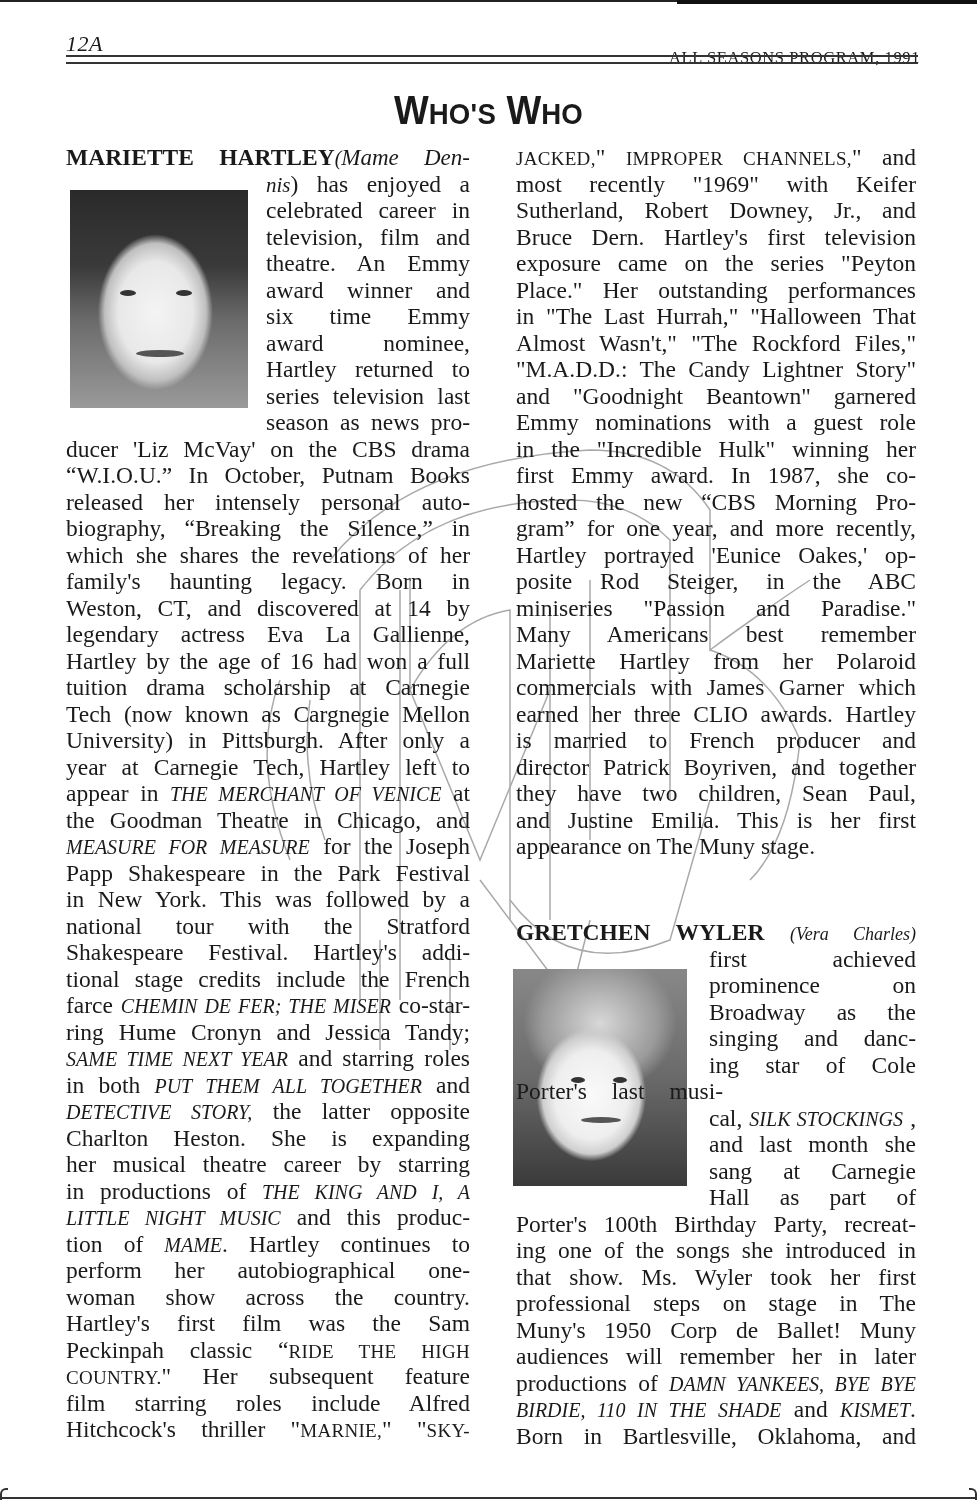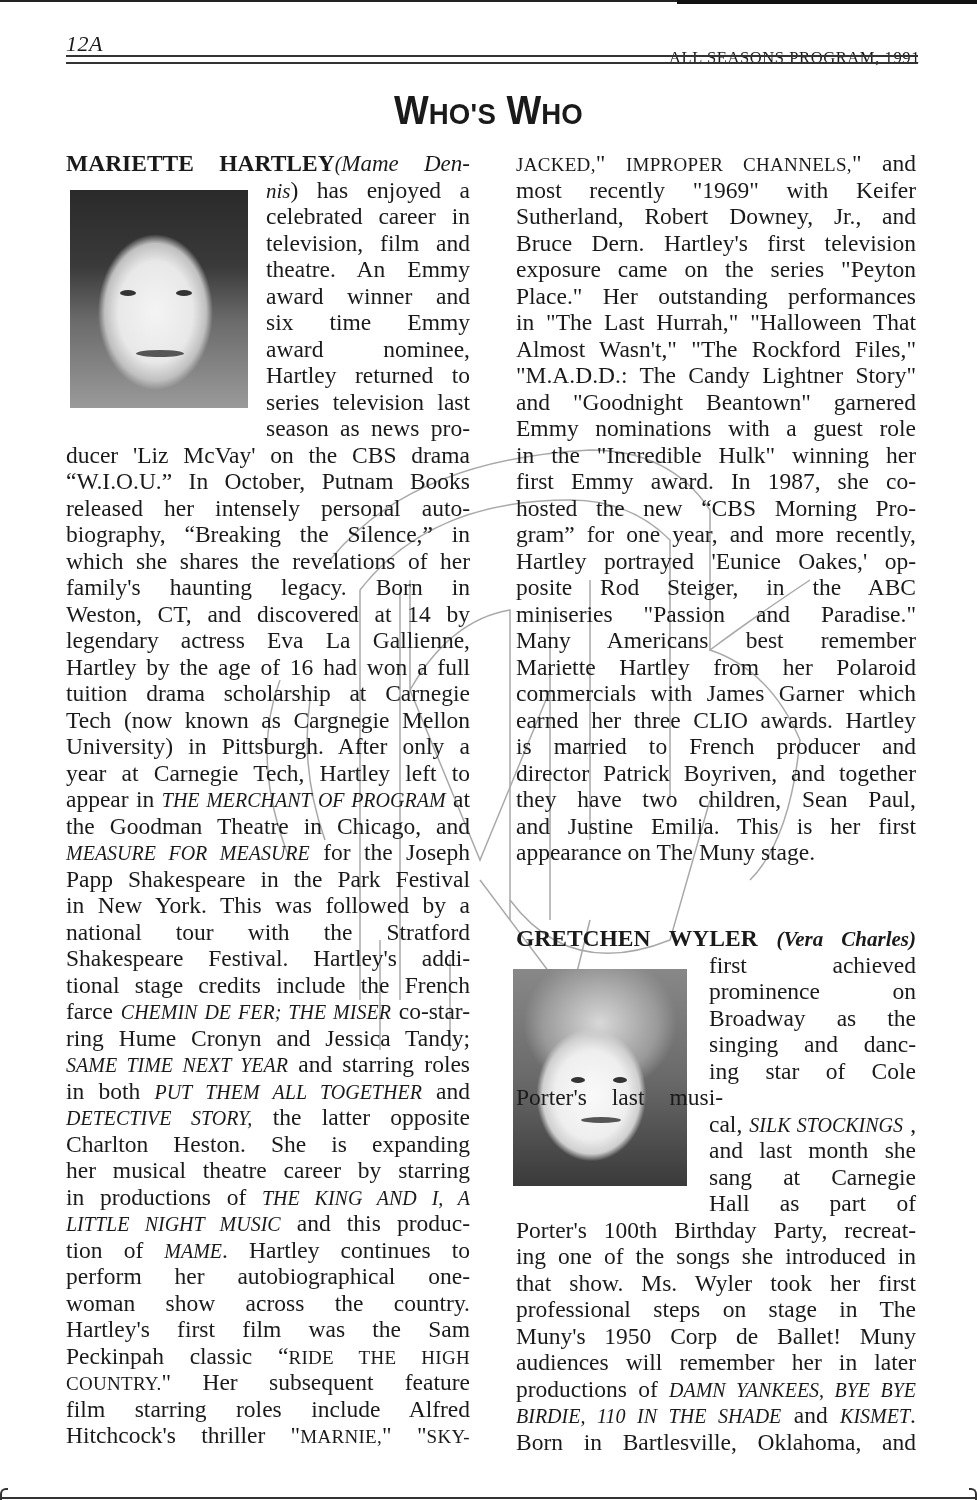--- a/index.html
+++ b/index.html
@@ -11,21 +11,21 @@
   .corner-r { position: absolute; right: 0; top: 1488px; width: 6px; height: 10px; border-right: 2px solid #333; border-top: 2px solid #333; border-radius: 0 6px 0 0; }
 
   .header-left { position: absolute; left: 66px; top: 31px; font-style: italic; font-size: 22px; letter-spacing: 0.5px; }
   .header-right { position: absolute; right: 57px; top: 48px; font-size: 16.5px; letter-spacing: 0.6px; }
   .rule1 { position: absolute; left: 66px; width: 852px; top: 55px; height: 2px; background: #333; }
   .rule2 { position: absolute; left: 66px; width: 852px; top: 62px; height: 2px; background: #333; }
 
   .title { position: absolute; left: 0; width: 977px; top: 88px; text-align: center; font-family: "Liberation Sans", "DejaVu Sans", sans-serif; font-weight: bold; font-size: 40px; letter-spacing: 0; transform: scaleX(0.92); }
   .title .sc { font-size: 30px; }
 
-  .col { position: absolute; font-size: 23.5px; line-height: 38px; }
+  .col { position: absolute; font-size: 23.5px; line-height: 27px; }
   .line { display: block; white-space: nowrap; text-align: justify; text-align-last: justify; height: 26.5px; }
   .line.last { text-align-last: left; }
   .i { font-style: italic; font-size: 20px; }
   .sc { font-size: 19px; letter-spacing: 0.3px; }
   .b { font-weight: bold; }
 
   #col-left { left: 66px; top: 144px; width: 404px; }
   #col-right { left: 516px; top: 144px; width: 400px; }
 
   .photo { position: absolute; background: #777; overflow: hidden; }
@@ -93,21 +93,21 @@
     <span class="line"><span>biography, “Breaking the Silence,” in</span></span>
     <span class="line"><span>which she shares the revelations of her</span></span>
     <span class="line"><span>family's haunting legacy.  Born in</span></span>
     <span class="line"><span>Weston, CT, and discovered at 14 by</span></span>
     <span class="line"><span>legendary actress Eva La Gallienne,</span></span>
     <span class="line"><span>Hartley by the age of 16 had won a full</span></span>
     <span class="line"><span>tuition drama scholarship at Carnegie</span></span>
     <span class="line"><span>Tech (now known as Cargnegie Mellon</span></span>
     <span class="line"><span>University) in Pittsburgh.  After only a</span></span>
     <span class="line"><span>year at Carnegie Tech, Hartley left to</span></span>
-    <span class="line"><span>appear in </span><span class="i">THE MERCHANT OF PROGRAM</span><span> at</span></span>
+    <span class="line"><span>appear in </span><span class="i">THE MERCHANT OF VENICE</span><span> at</span></span>
     <span class="line"><span>the Goodman Theatre in Chicago, and</span></span>
     <span class="line"><span class="i">MEASURE FOR MEASURE</span><span> for the Joseph</span></span>
     <span class="line"><span>Papp Shakespeare in the Park Festival</span></span>
     <span class="line"><span>in New York.  This was followed by a</span></span>
     <span class="line"><span>national tour with the Stratford</span></span>
     <span class="line"><span>Shakespeare Festival.  Hartley's addi-</span></span>
     <span class="line"><span>tional stage credits include the French</span></span>
     <span class="line"><span>farce </span><span class="i">CHEMIN DE FER; THE MISER</span><span> co-star-</span></span>
     <span class="line"><span>ring Hume Cronyn and Jessica Tandy;</span></span>
     <span class="line"><span class="i">SAME TIME NEXT YEAR</span><span> and starring roles</span></span>
@@ -148,21 +148,21 @@
     <span class="line"><span>Many Americans best remember</span></span>
     <span class="line"><span>Mariette Hartley from her Polaroid</span></span>
     <span class="line"><span>commercials with James Garner which</span></span>
     <span class="line"><span>earned her three CLIO awards. Hartley</span></span>
     <span class="line"><span>is married to  French producer and</span></span>
     <span class="line"><span>director Patrick Boyriven, and together</span></span>
     <span class="line"><span>they have two children, Sean Paul,</span></span>
     <span class="line"><span>and Justine Emilia.  This is her first</span></span>
     <span class="line last"><span>appearance on The Muny stage.</span></span>
     <span style="display: block; height: 59.625px;"></span>
-    <span class="line"><span class="b">GRETCHEN WYLER </span><span class="i" style="font-size: 21px; font-weight: bold;">(Vera Charles)</span></span>
+    <span class="line"><span class="b">GRETCHEN WYLER </span><span class="i" style="font-size: 18px;">(Vera Charles)</span></span>
     <span class="line" style="margin-left: 193px; width: 207px;"><span>first achieved</span></span>
     <span class="line" style="margin-left: 193px; width: 207px;"><span>prominence on</span></span>
     <span class="line" style="margin-left: 193px; width: 207px;"><span>Broadway as the</span></span>
     <span class="line" style="margin-left: 193px; width: 207px;"><span>singing and danc-</span></span>
     <span class="line" style="margin-left: 193px; width: 207px;"><span>ing star of Cole</span></span>
     <span class="line" style="width: 207px;"><span>Porter's last musi-</span></span>
     <span class="line" style="margin-left: 193px; width: 207px;"><span>cal, </span><span class="i">SILK STOCKINGS</span><span> ,</span></span>
     <span class="line" style="margin-left: 193px; width: 207px;"><span>and last month she</span></span>
     <span class="line" style="margin-left: 193px; width: 207px;"><span>sang at Carnegie</span></span>
     <span class="line" style="margin-left: 193px; width: 207px;"><span>Hall as part of</span></span>

